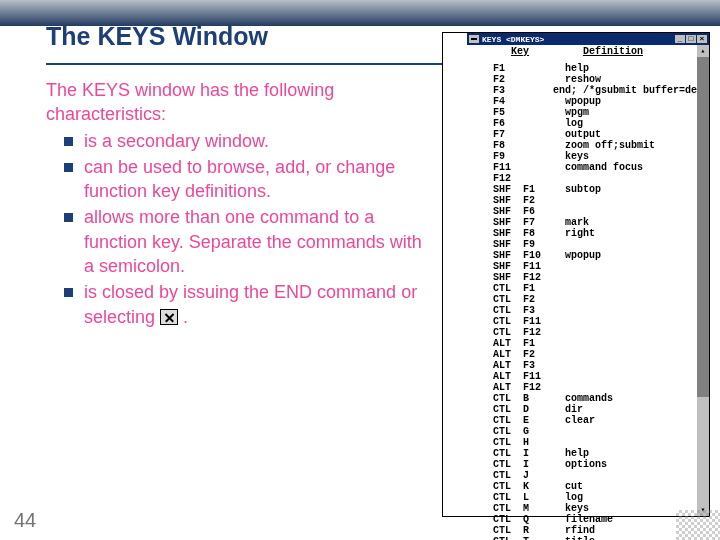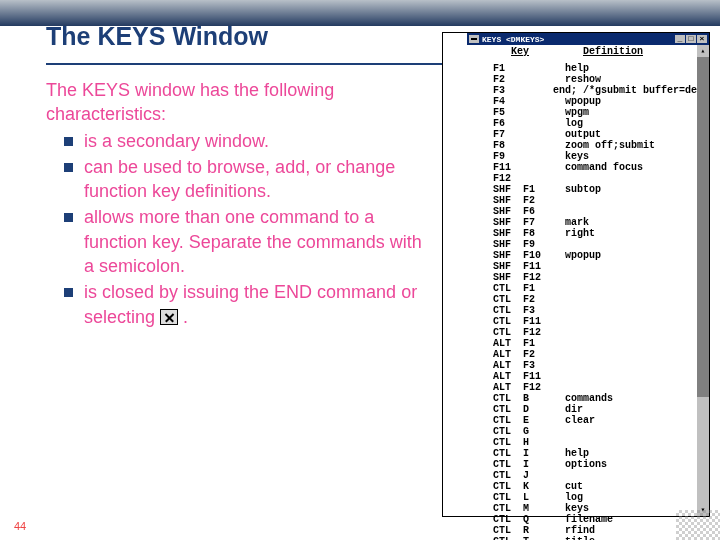--- a/index.html
+++ b/index.html
@@ -172,22 +172,22 @@
     line-height: 12px;
     color: #000;
   }
   .kw-scroll-arrow.up { top: 0; }
   .kw-scroll-arrow.dn { bottom: 0; }
 
   .pagenum {
     position: absolute;
     bottom: 8px;
     left: 14px;
-    font-size: 11px;
-    color: #ef4444;
+    font-size: 20px;
+    color: #737373;
   }
   .corner {
     position: absolute;
     bottom: 0;
     right: 0;
     width: 44px;
     height: 30px;
     background-image:
       linear-gradient(45deg, #888 25%, transparent 25%),
       linear-gradient(-45deg, #888 25%, transparent 25%),

